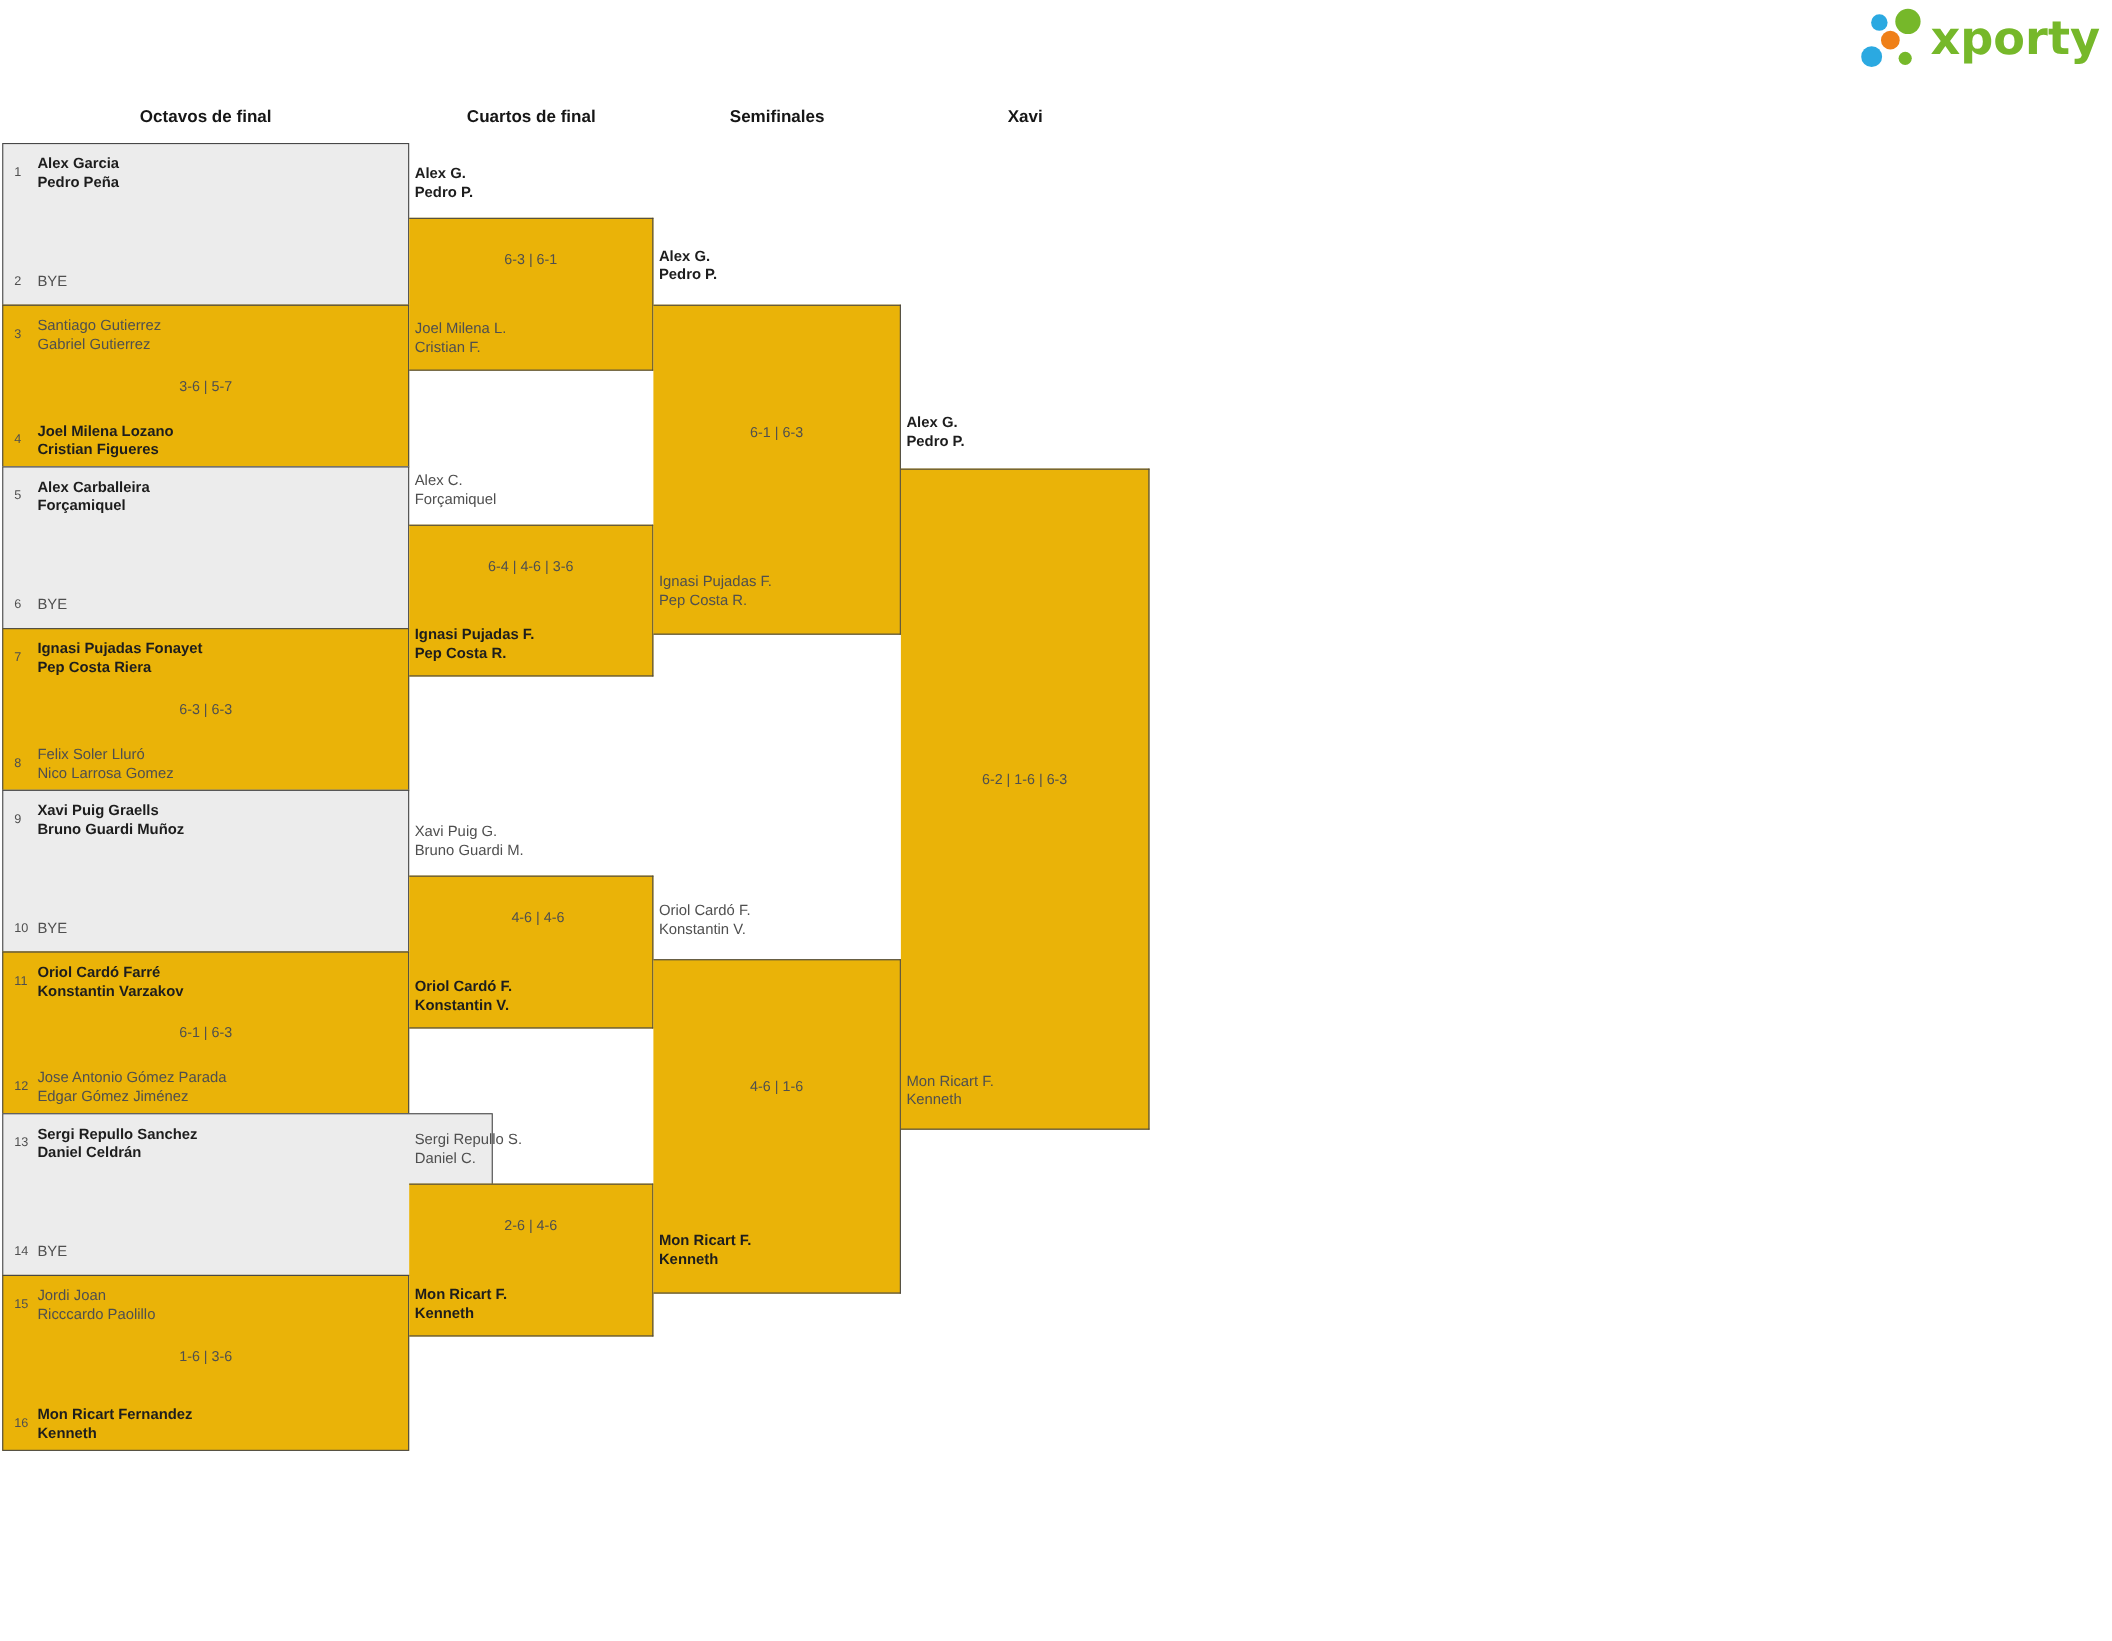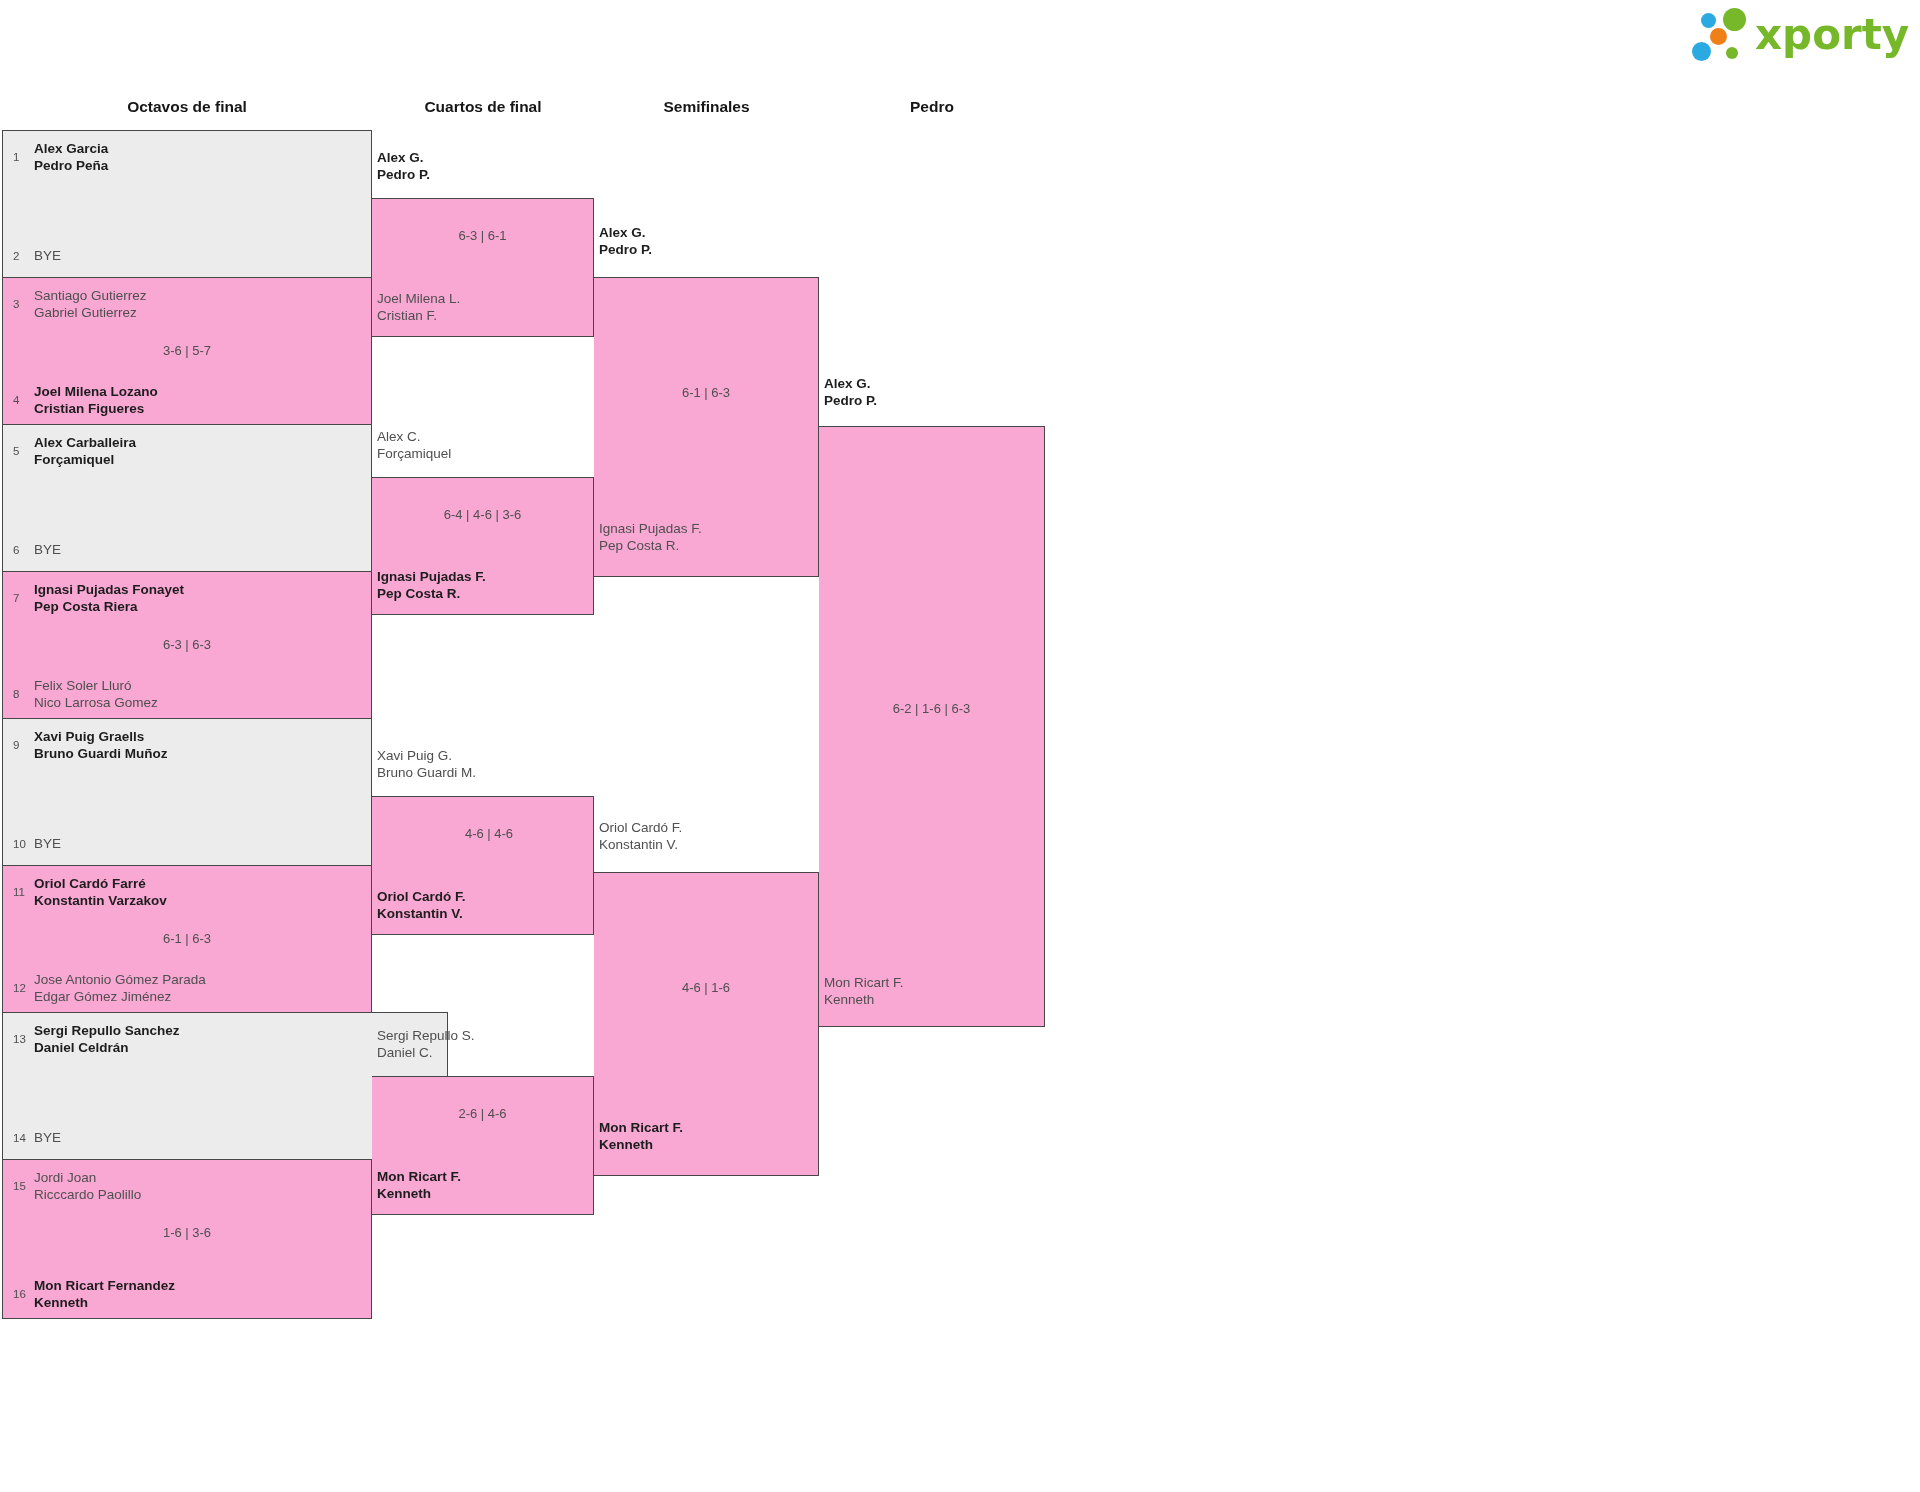--- a/index.html
+++ b/index.html
@@ -32,21 +32,21 @@
   .logo-text {
     position: absolute; left: 65px; top: 14px;
     font-family: "DejaVu Sans", sans-serif;
     font-size: 42px; font-weight: 800; color: var(--logo-green);
     line-height: 1; letter-spacing: 0px;
   }
   .round-header {
     position: absolute; top: 98px; text-align: center;
     font-size: 15.5px; font-weight: 600; color: #161616;
   }
-  .mbox { position: absolute; box-sizing: border-box; border: 1px solid var(--border); background: #f9a8d4; }
+  .mbox { position: absolute; box-sizing: border-box; border: 1px solid var(--border); background: #eab308; }
   .mbox.bye-box { background: var(--bye-bg); }
   .mbox.open { border-left: none; }
   .slot { position: absolute; display: flex; align-items: center; }
   .seed {
     flex: 0 0 26px; width: 26px; box-sizing: border-box; padding-left: 5px;
     font-size: 11.5px; color: var(--gray);
   }
   .names { flex: 1; font-size: 13.5px; line-height: 17px; color: var(--gray); }
   .slot.winner .names { font-weight: bold; color: var(--dark); }
   .score {
@@ -65,21 +65,21 @@
     <span class="dot dot-orange"></span>
     <span class="dot dot-blue-large"></span>
     <span class="dot dot-green-small"></span>
     <span class="logo-text">xporty</span>
   </div>
 
   <div id="headers">
       <div class="round-header" style="left: 2px; width: 370px;">Octavos de final</div>
       <div class="round-header" style="left: 372px; width: 222px;">Cuartos de final</div>
       <div class="round-header" style="left: 594px; width: 225px;">Semifinales</div>
-      <div class="round-header" style="left: 819px; width: 226px;">Pedro</div>
+      <div class="round-header" style="left: 819px; width: 226px;">Xavi</div>
     </div>
   <div id="bracket">
       <div class="mbox bye-box" style="left: 2px; top: 130px; width: 370px; height: 148px;">
         <div class="slot winner" style="top: 9px; left: 5px; right: 6px;">
           <span class="seed">1</span>
           <div class="names">
             <div>Alex Garcia</div>
             <div>Pedro Peña</div>
           </div>
         </div>

